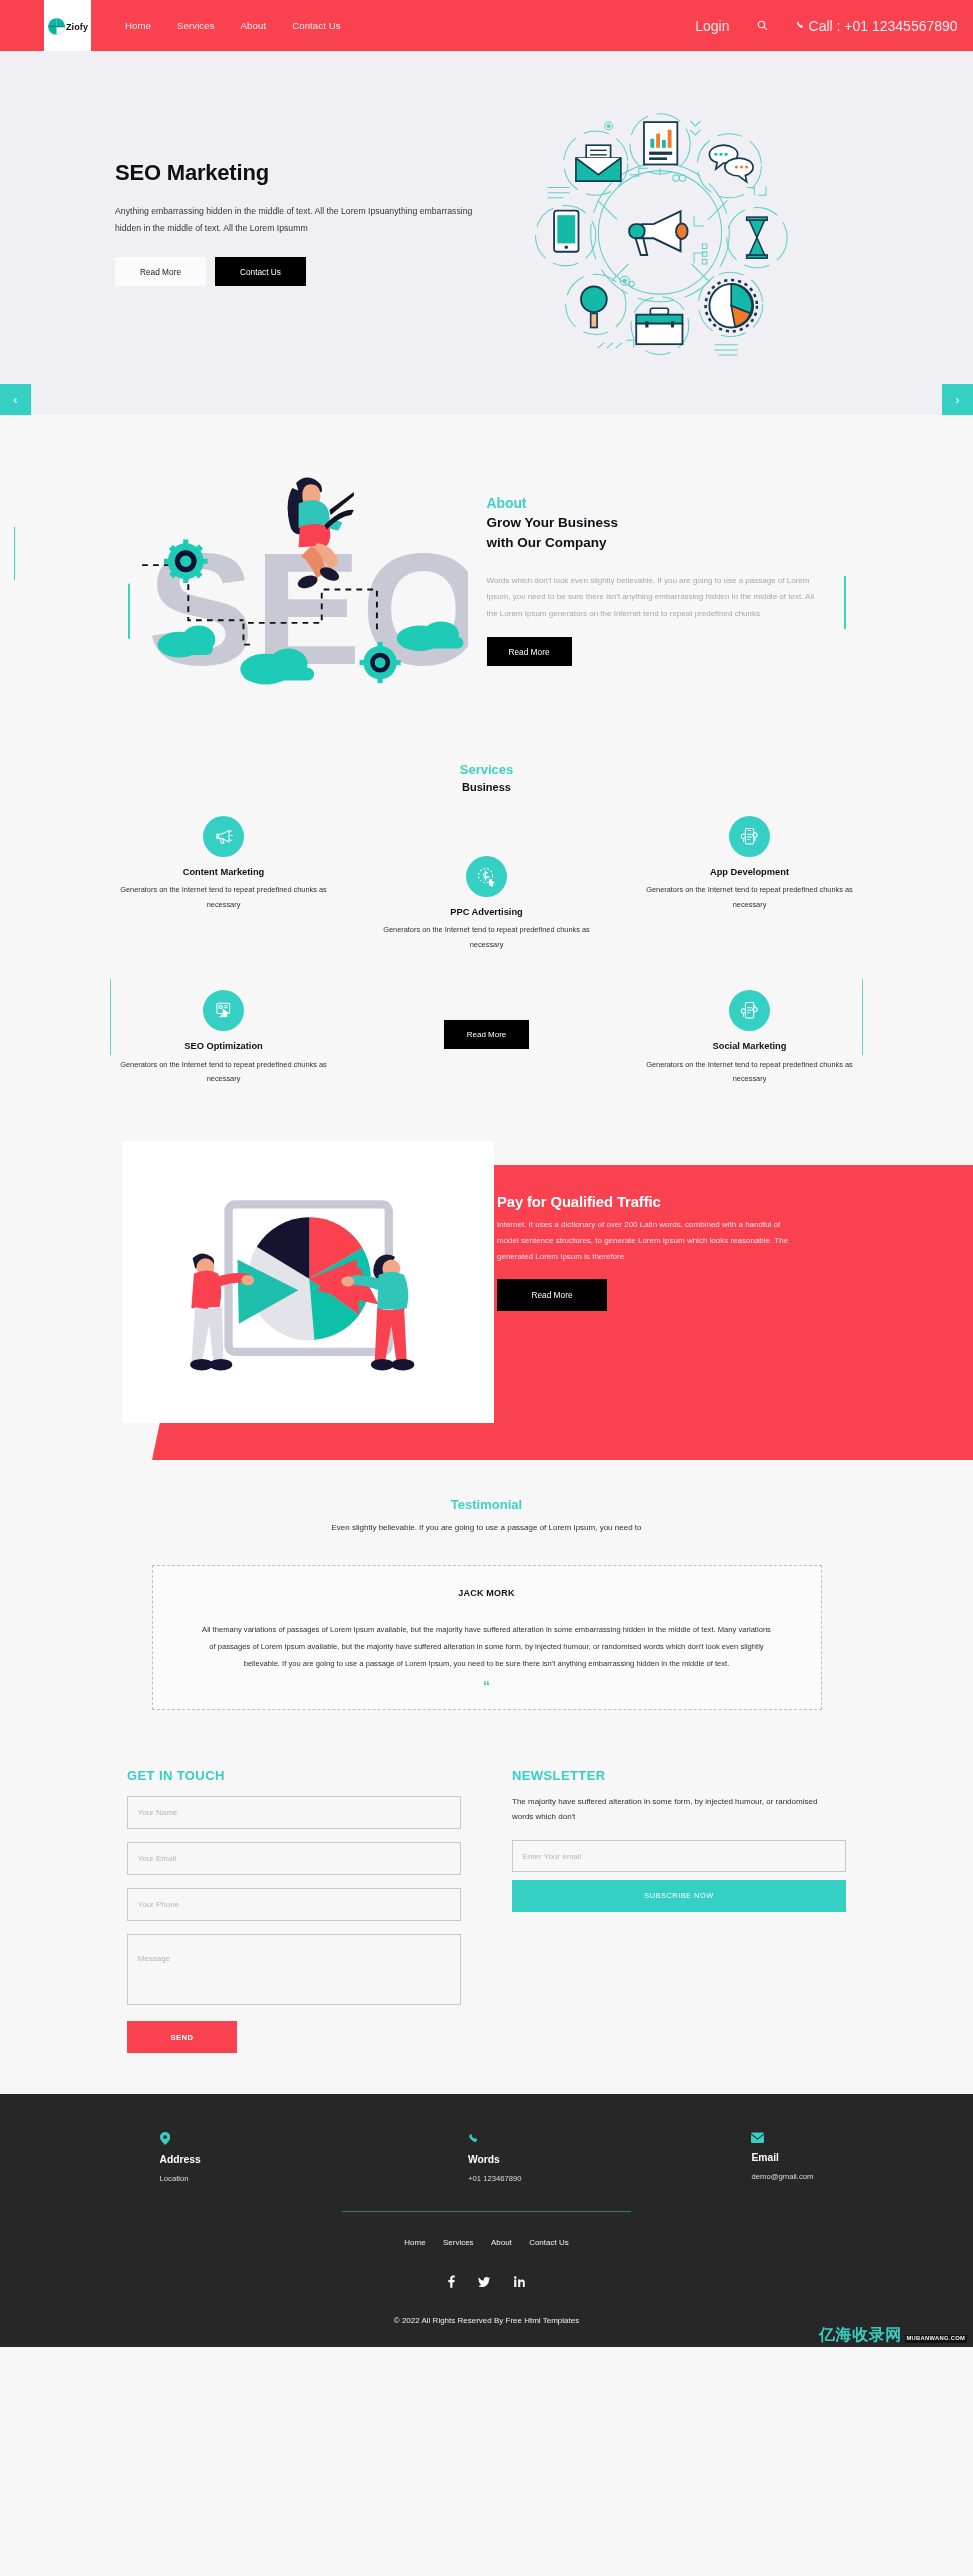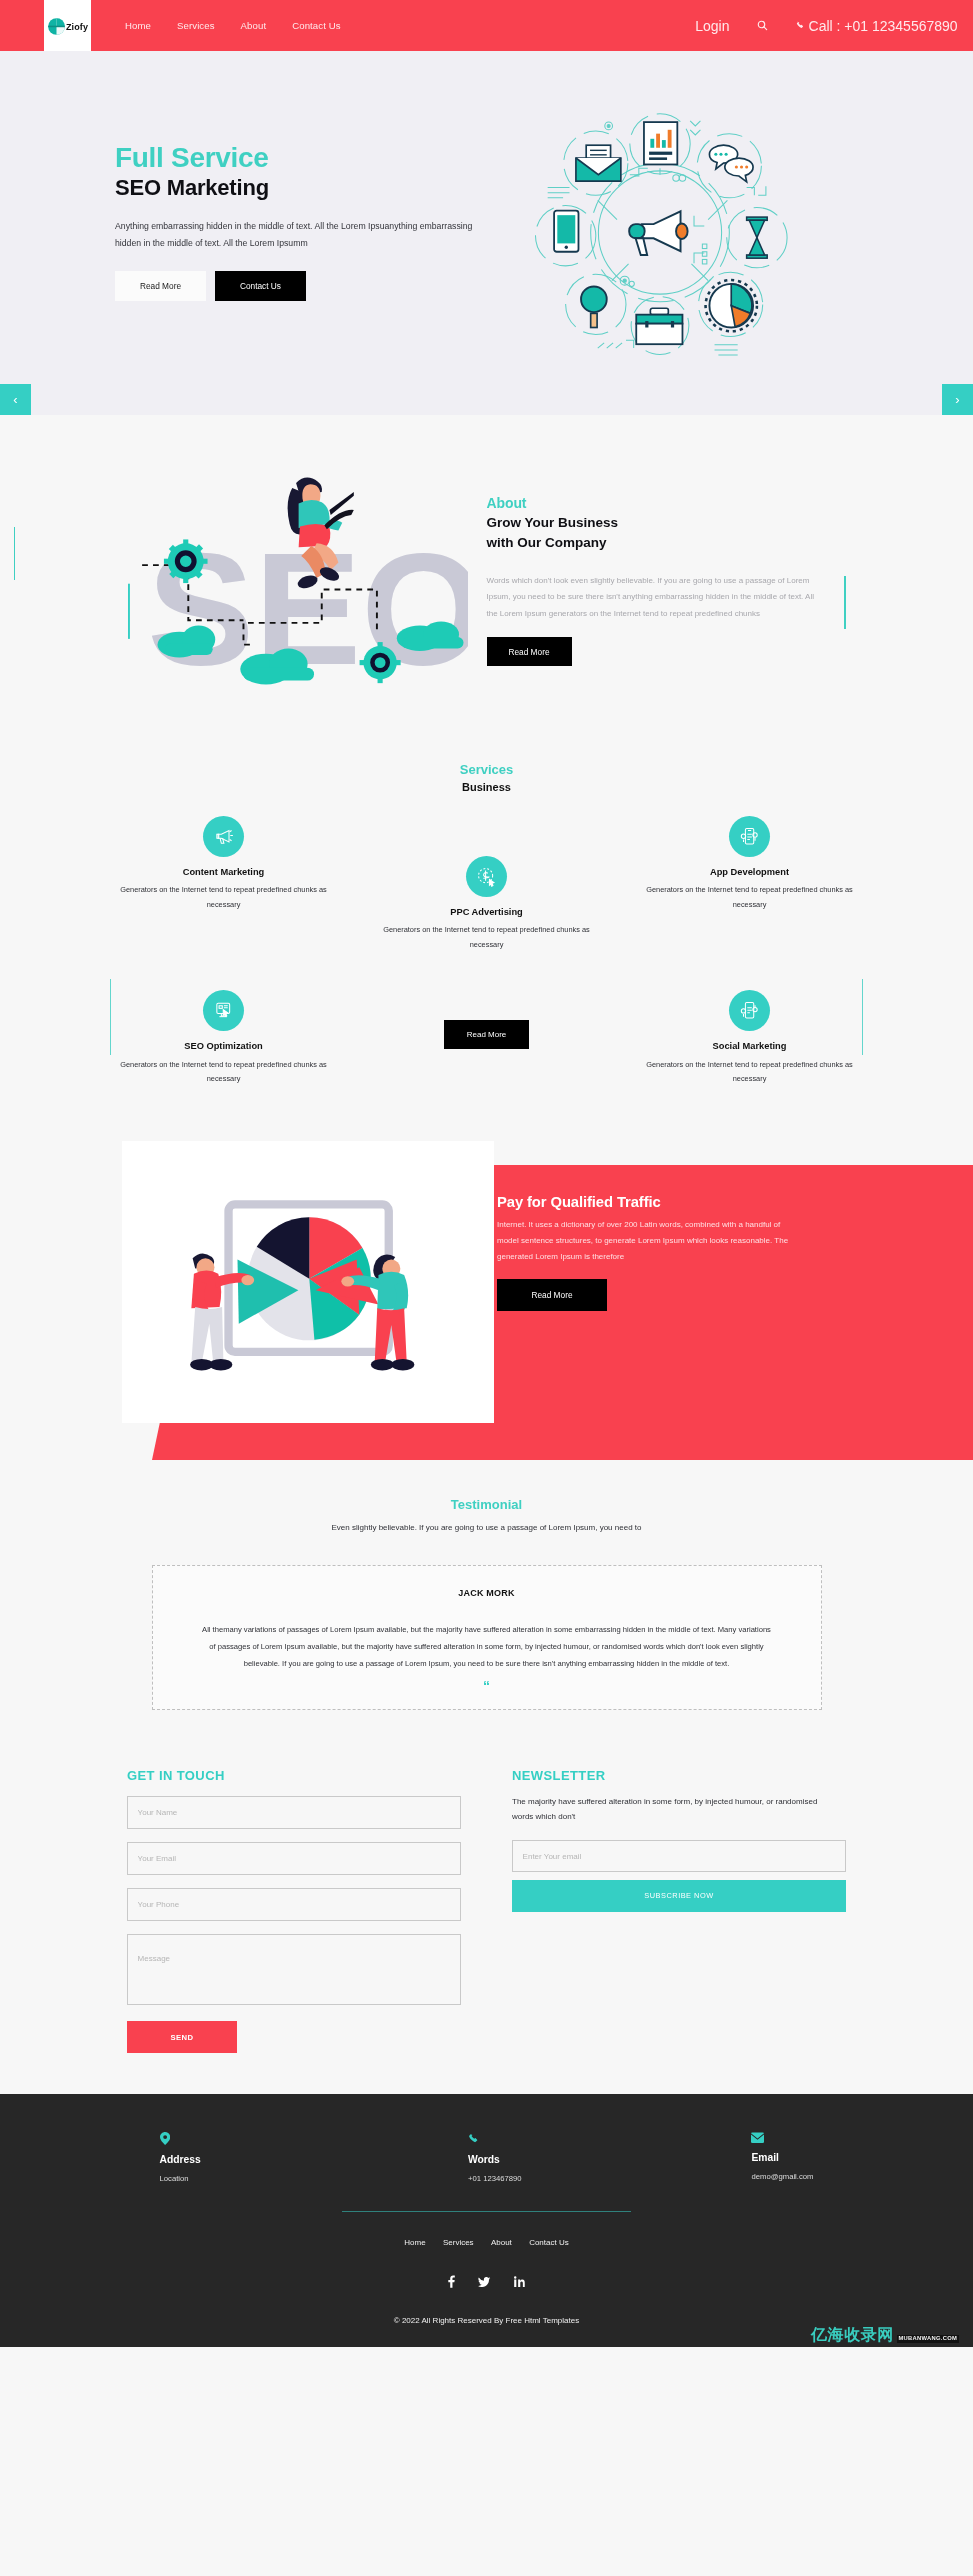--- a/index.html
+++ b/index.html
@@ -167,21 +167,21 @@
   .foot-icon { color:#35cfc4; margin-bottom: 6.4px; display:block;}
   .foot-h { font-size:10.3px; font-weight:700; margin-bottom:9px;}
   .foot-v { font-size:7.7px; color:#dcdcdc;}
   .foot-sep { width: 289px; height:0.6px; background:#2f817c; margin: 28px auto 0;}
   .foot-nav { display:flex; justify-content:center; gap:17.3px; margin-top: 27px; }
   .foot-nav a { color:#f0f0f0; text-decoration:none; font-size:8px;}
   .foot-social { display:flex; justify-content:center; gap:23px; margin-top: 28px; color:#fff; }
   .foot-social span { cursor:pointer; display:flex; align-items:center; }
   .copyright { text-align:center; font-size:8px; color:#efefef; padding: 28px 0 22px;}
   .watermark {
-    position:absolute; right: 14px; bottom: 3.8px; font-weight:700; font-size:16px;
+    position:absolute; right: 6px; bottom: 3.8px; font-weight:700; font-size:16px;
     color:#3ad6c8; letter-spacing:0.6px; opacity:.95; line-height:1;
     display:flex; align-items:flex-end; gap:2.6px;
   }
   .watermark .wm-sub { font-size:5.8px; color:#ffffff; background:#111; padding:1.3px 1.9px; letter-spacing:0.3px;}
 </style>
 </head>
 <body>
 
 <div class="wrap">
 
@@ -218,21 +218,20 @@
           </svg>
         </span>
         <span>Call : +01 12345567890</span>
       </a>
     </div>
   </div>
 
   <section class="hero">
     <div class="hero-inner">
       <div class="hero-copy">
-        <div class="hero-kicker">Full Service</div>
         <div class="hero-title">SEO Marketing</div>
         <p class="hero-desc">Anything embarrassing hidden in the middle of text. All the Lorem Ipsuanything embarrassing hidden in the middle of text. All the Lorem Ipsumm</p>
         <div class="hero-btns">
           <a class="btn btn-light" href="#">Read More</a>
           <a class="btn btn-dark" href="#">Contact Us</a>
         </div>
       </div>
 
       <div class="hero-art">
         <svg width="276" height="257" viewBox="0 0 430 400">

